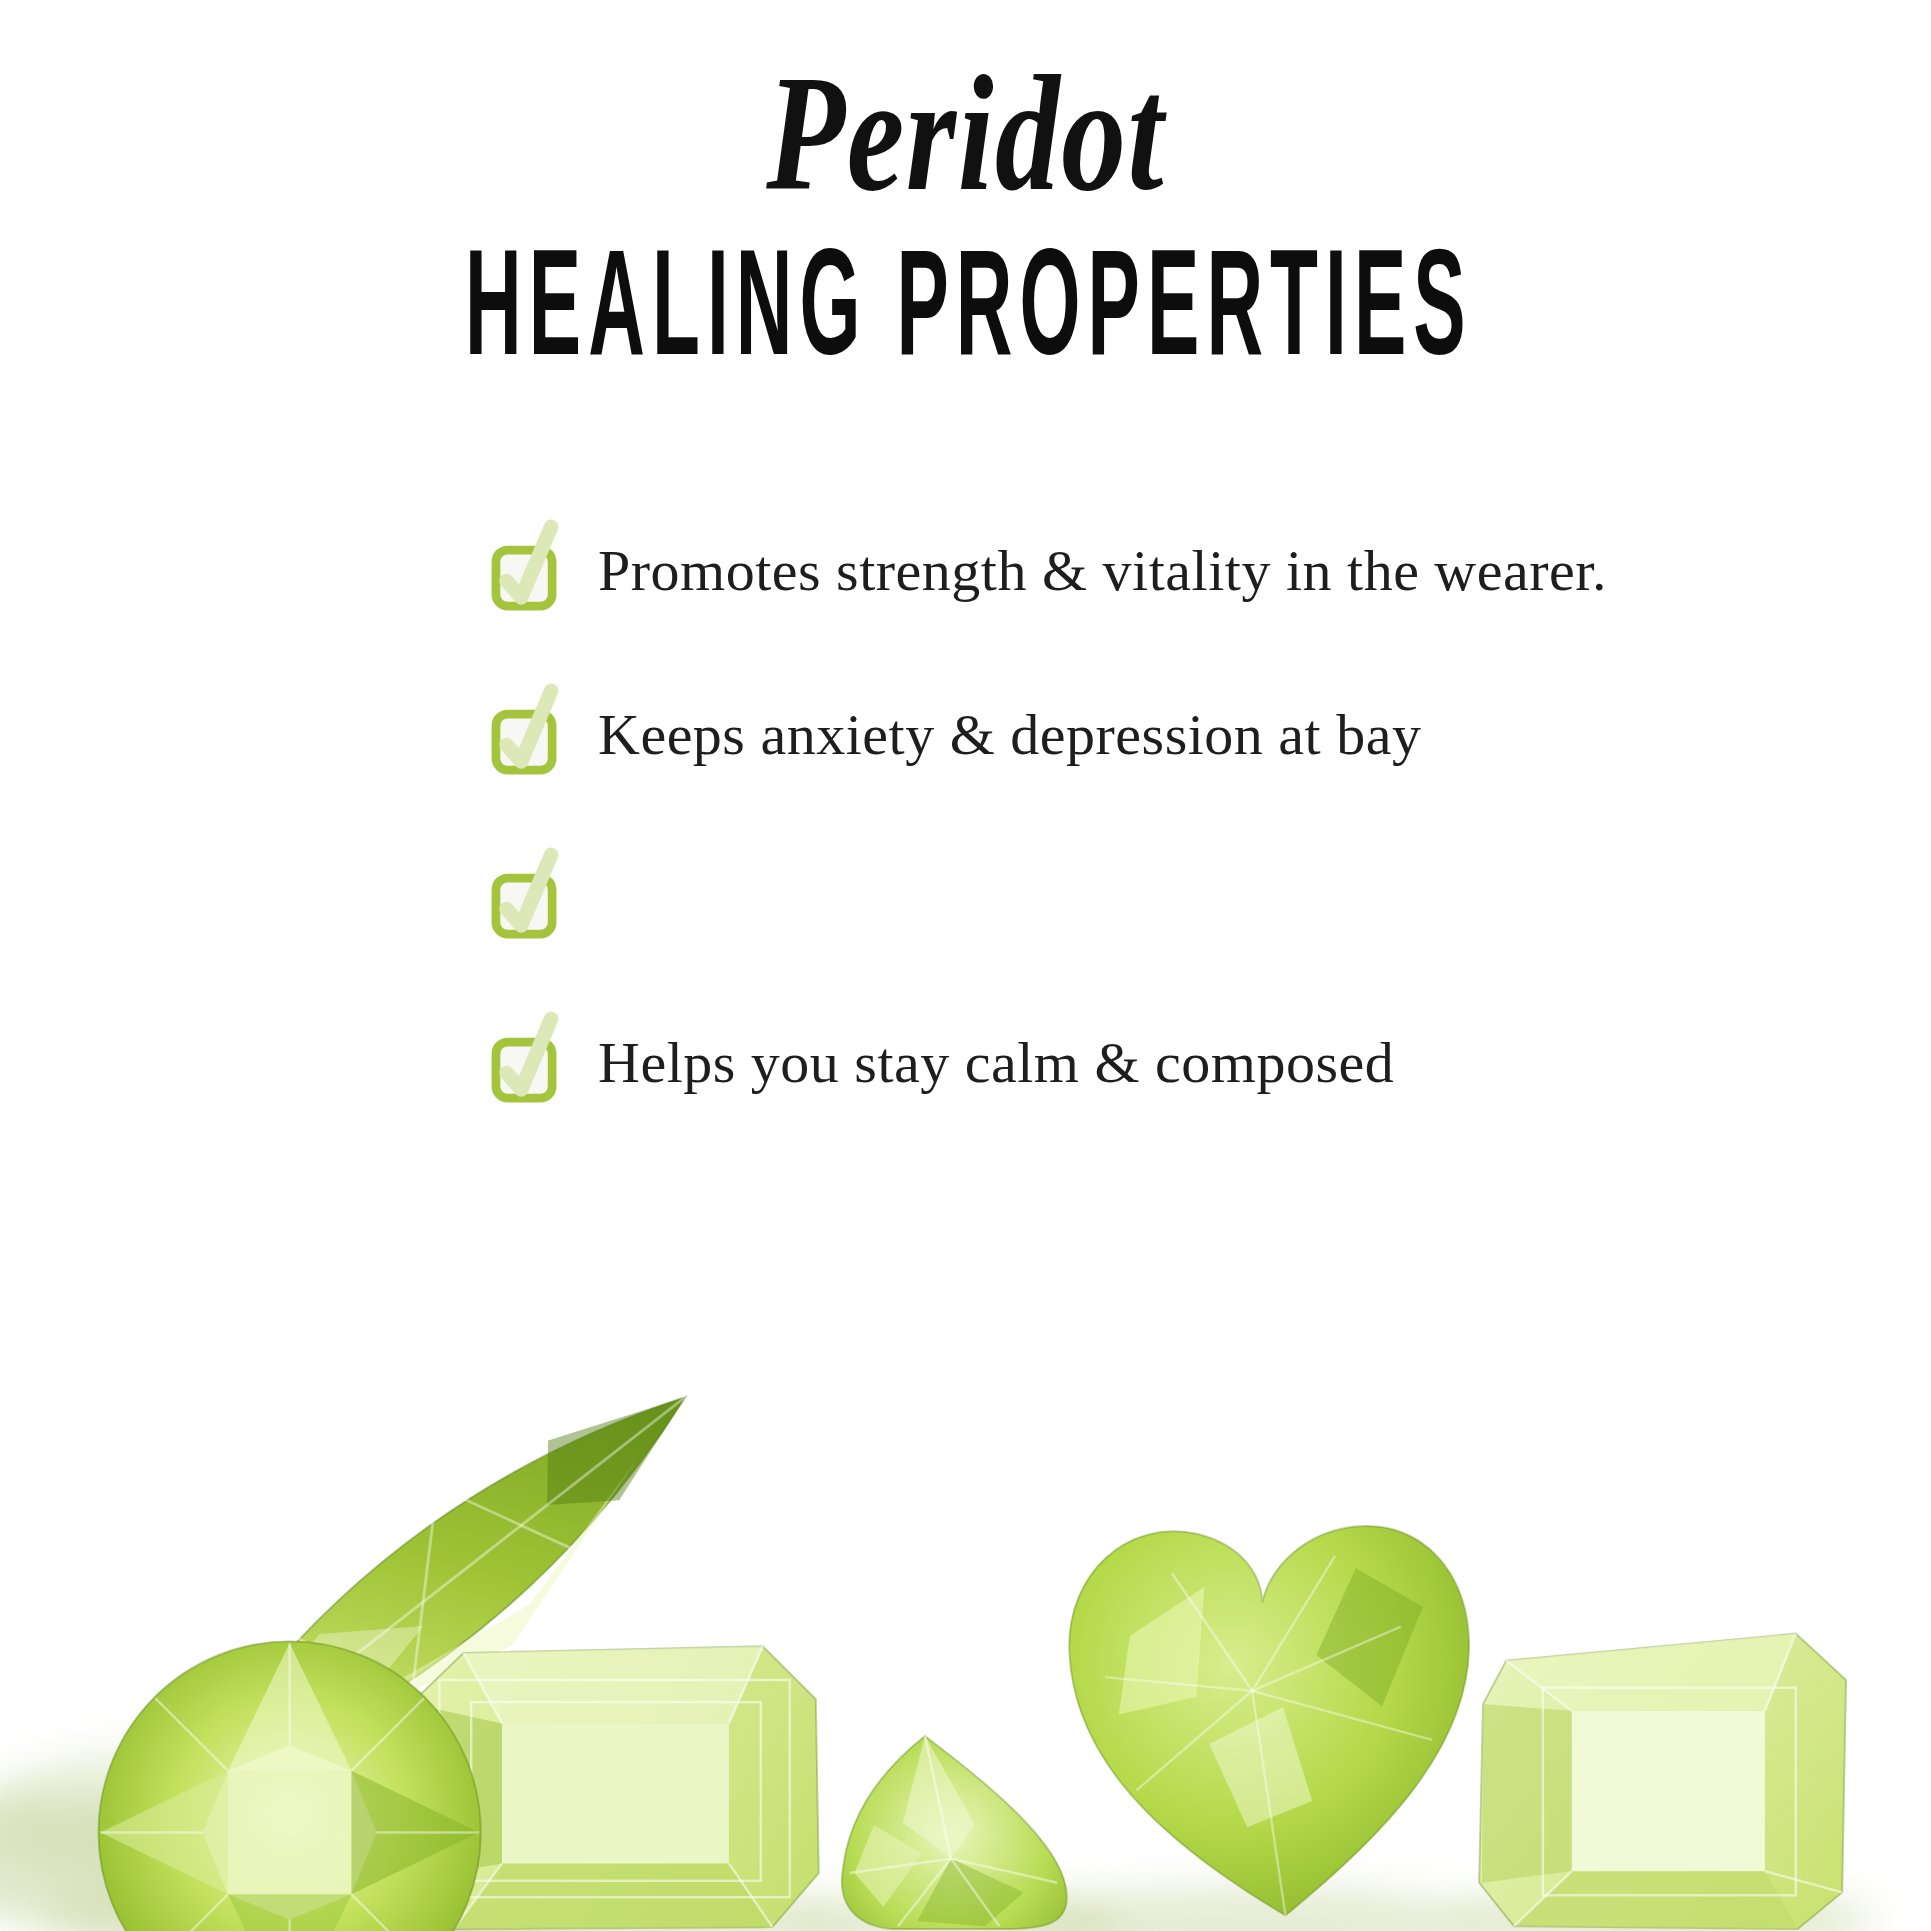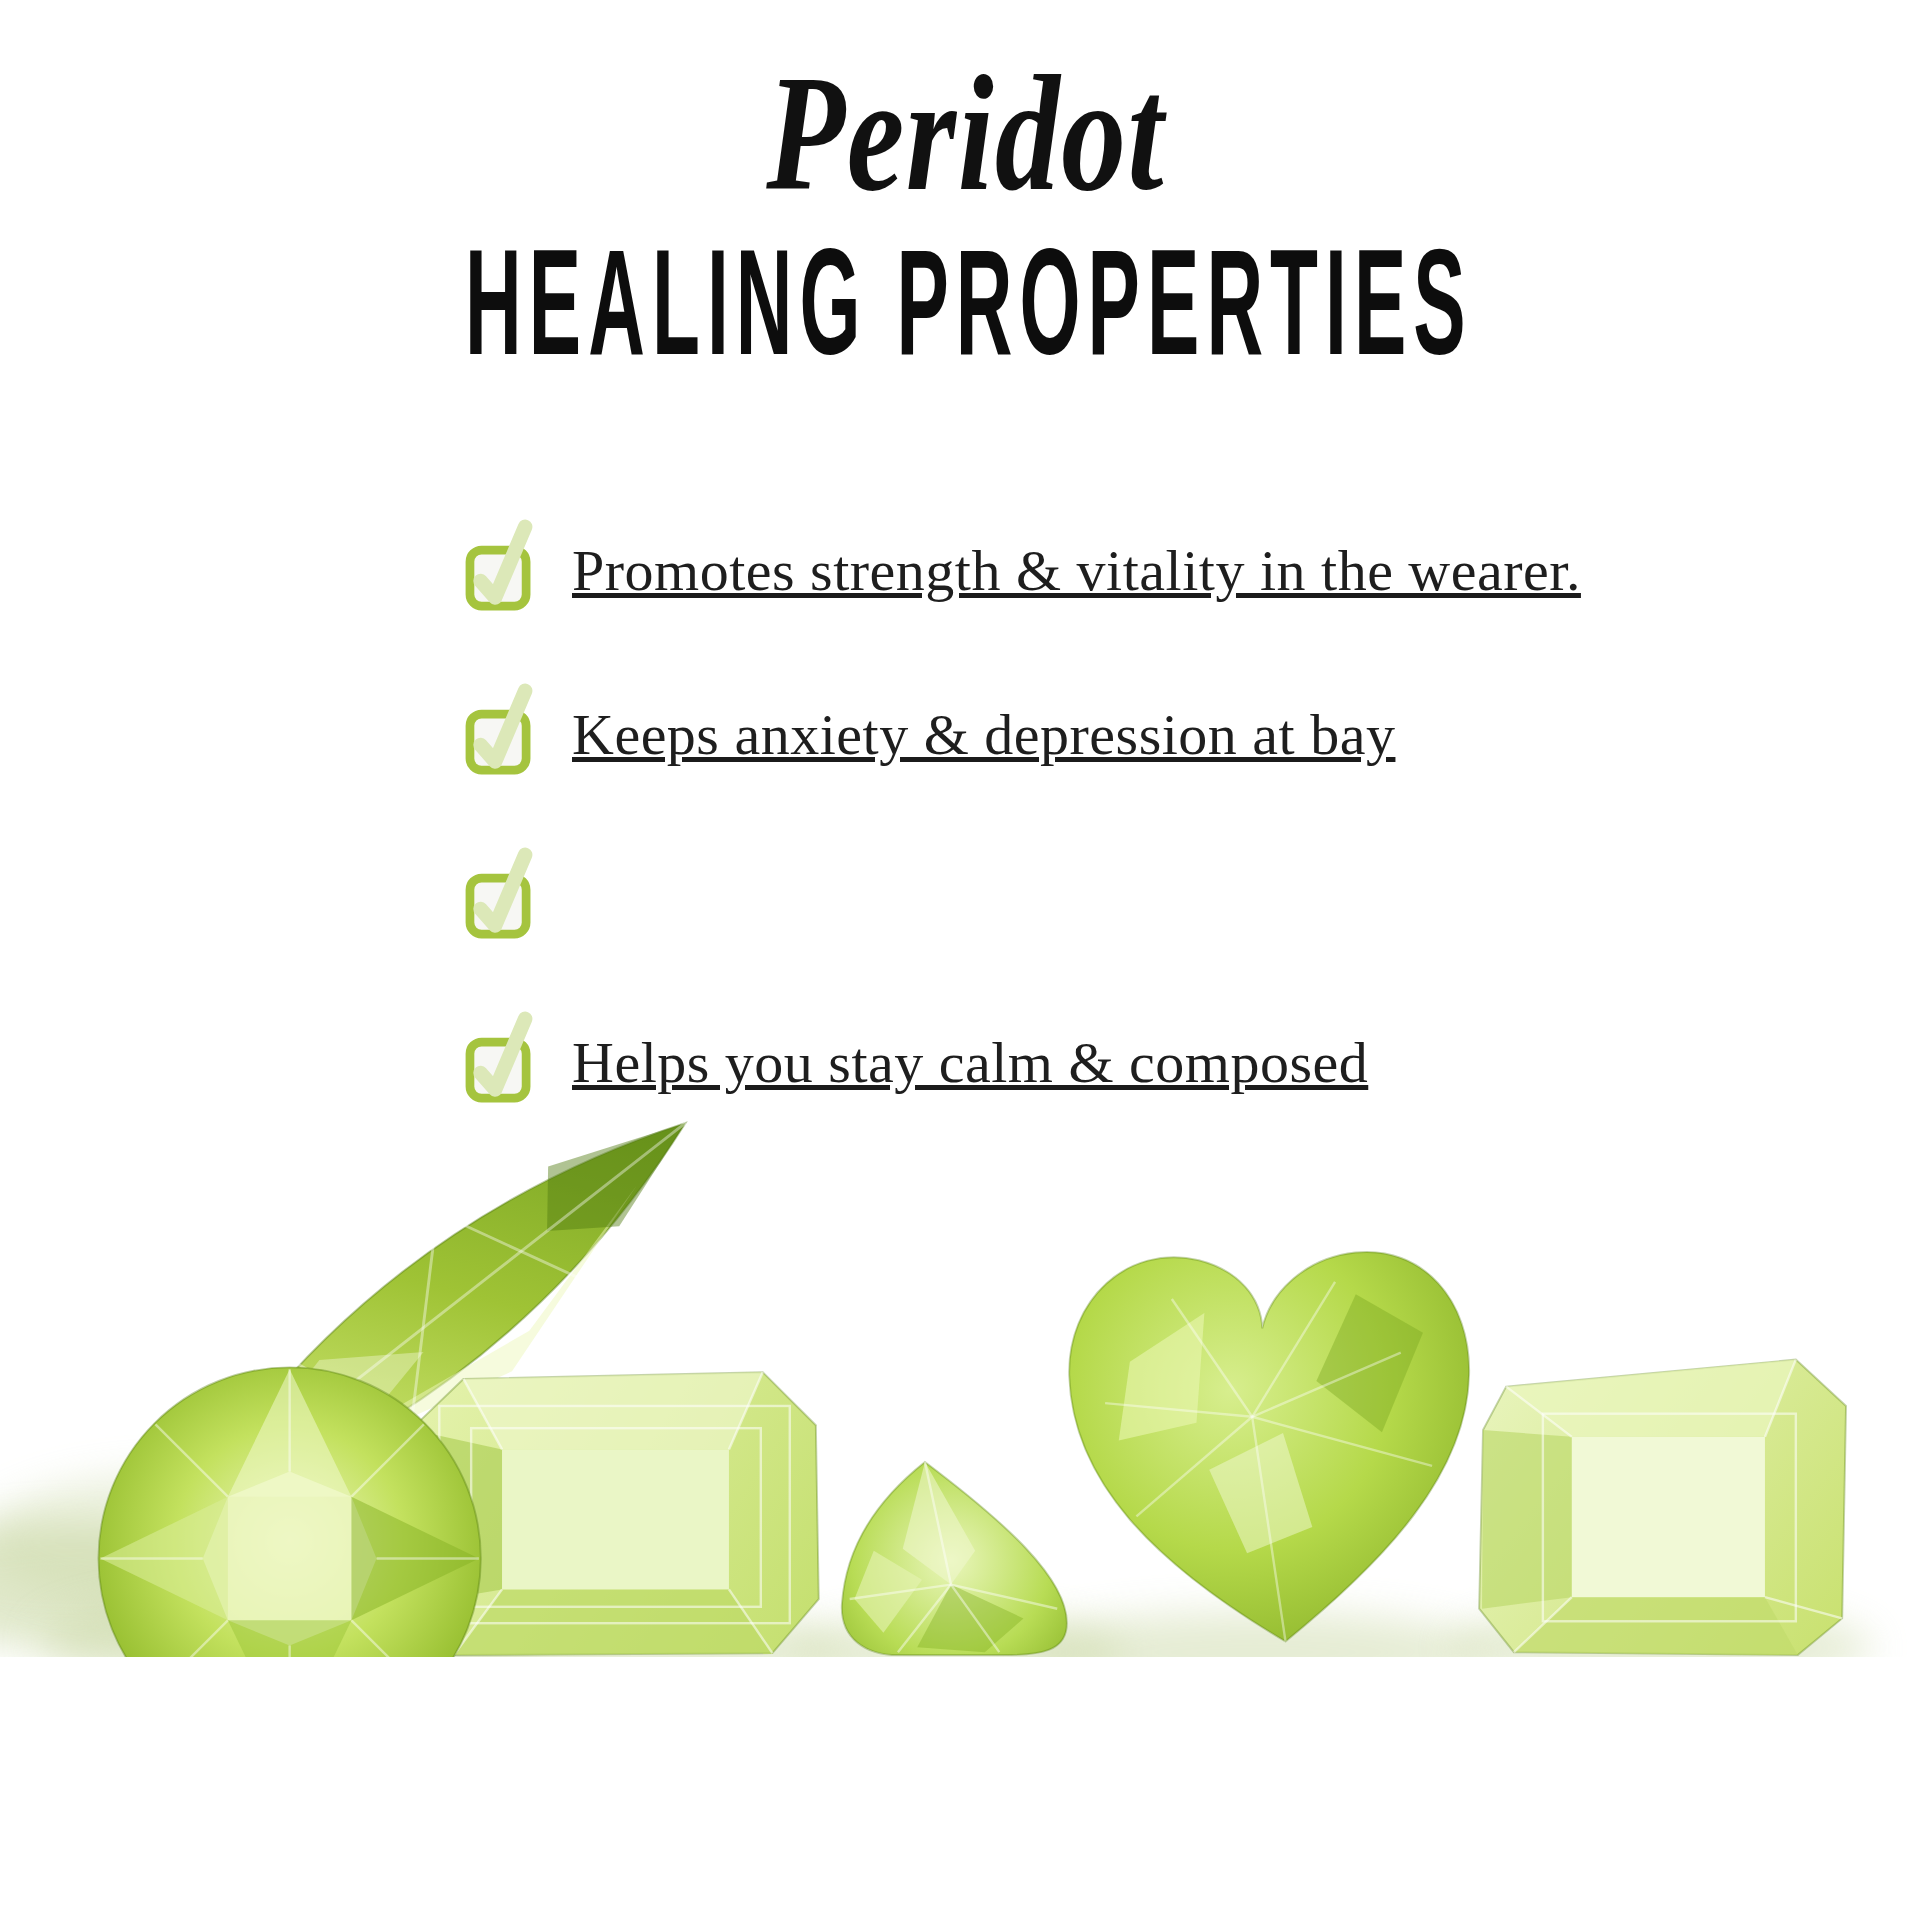--- a/index.html
+++ b/index.html
@@ -1,18 +1,18 @@
 <!DOCTYPE html>
 <html><head>
 <meta charset="utf-8">
 <style>
   html,body{margin:0;padding:0;background:#ffffff;}
   .canvas{
     position:relative;
-    width:1931px;height:1657px;
+    width:1931px;height:1931px;
     background:#ffffff;
     overflow:hidden;
     font-family:"Liberation Serif", serif;
     color:#1b1b1b;
   }
   
   .header{position:absolute;top:0;left:0;width:1931px;text-align:center;}
   .title{
     display:inline-block;
     margin:46px 0 0 0;
@@ -38,23 +38,23 @@
     font-size:151px;
     line-height:1;
     letter-spacing:13.5px;
     transform:scaleX(.52);
     transform-origin:center top;
     color:#0d0d0d;
   }
   
   .checklist{
     position:absolute;
-    left:465px;top:521px;
+    left:491px;top:521px;
     width:1284px;
-    list-style:none;margin:0;padding:0;text-decoration:underline;
+    list-style:none;margin:0;padding:0;
   }
   .check-row{
     display:flex;
     align-items:flex-start;
     margin-bottom:73px;
   }
   .checkbox-wrap{
     flex:0 0 auto;
     width:68px;height:91px;
     margin-right:39px;

